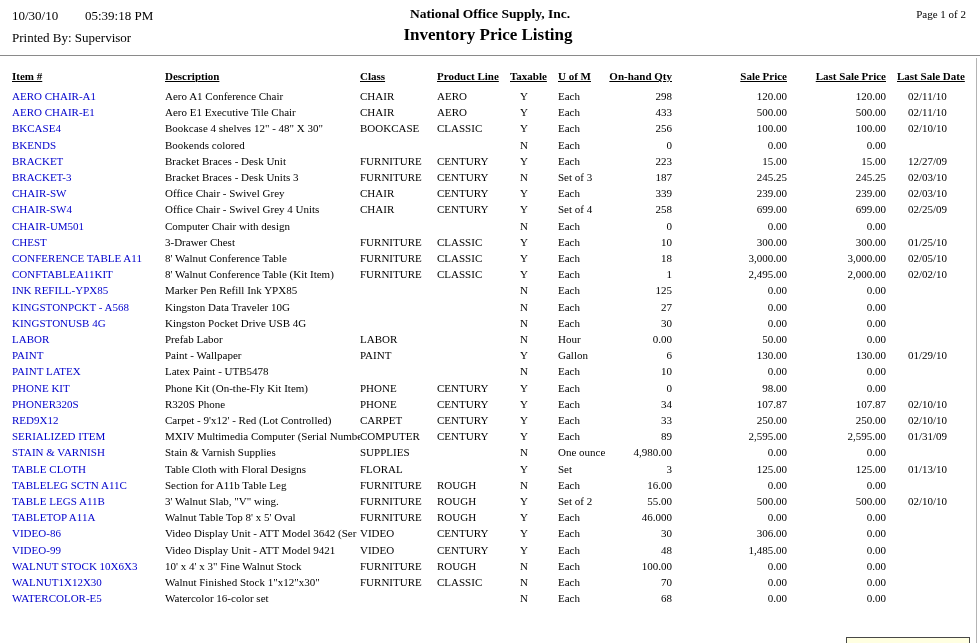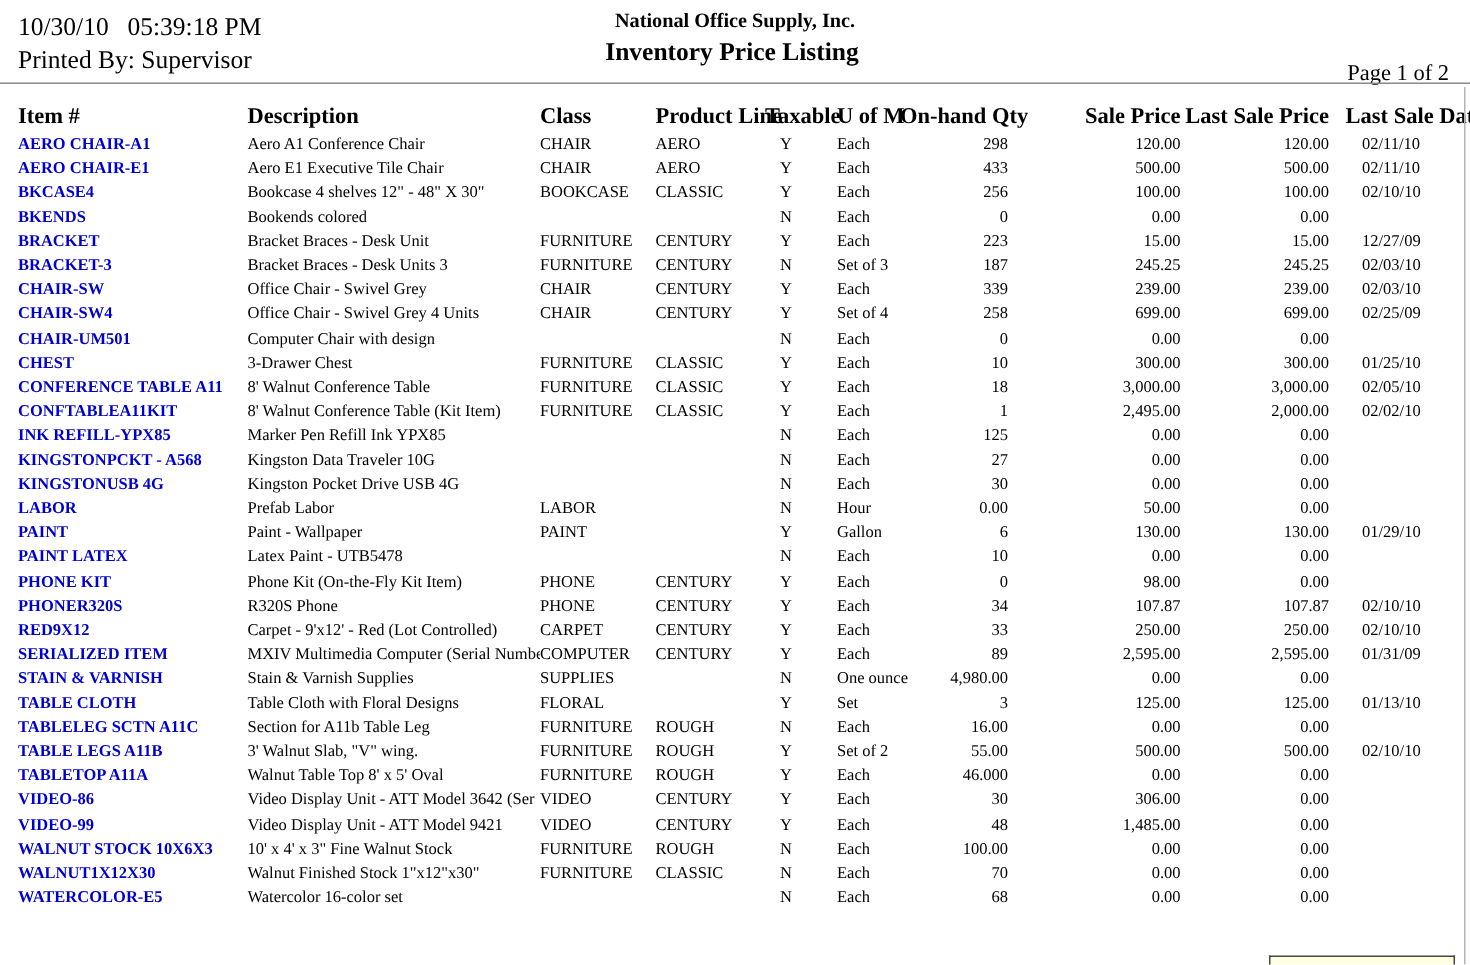--- a/index.html
+++ b/index.html
@@ -2,41 +2,41 @@
 <html><head>
 <meta charset="utf-8">
 <style>
   html,body{margin:0;padding:0;}
   body{
     width:980px;height:643px;background:#ffffff;color:#000;
     font-family:"Liberation Serif","DejaVu Serif",serif;
     position:relative;overflow:hidden;
   }
   .abs{position:absolute;white-space:nowrap;}
-  .small{font-size:17px;}
+  .small{font-size:13px;}
   .company{left:0;top:6px;width:980px;text-align:center;font-weight:bold;font-size:13.5px;}
   .title{left:0;top:25px;width:976px;text-align:center;font-weight:bold;font-size:17px;}
-  .page-num{right:14px;top:8px;font-size:15px;margin-top:33px;}
+  .page-num{right:14px;top:8px;font-size:11px;}
   .rule{position:absolute;left:0;top:55px;width:980px;height:0;border:none;border-top:1.5px solid #8a8a8a;margin:0;}
   .vline{position:absolute;left:976px;top:58px;width:1px;height:585px;background:#b4b4b4;}
   table.rpt{
     position:absolute;left:12px;top:70px;width:956px;
     table-layout:fixed;border-collapse:collapse;font-size:11px;
   }
   th{
     font-weight:bold;text-align:left;padding:0;height:18px;
-    vertical-align:top;white-space:nowrap;overflow:visible;
-    font-size:15px;
+    text-decoration:underline;vertical-align:top;white-space:nowrap;overflow:visible;
+    font-size:11px;
   }
   th.r{text-align:right;}
   td{
     padding:0;height:16.2px;line-height:16.2px;vertical-align:middle;
     white-space:nowrap;overflow:visible;font-size:11px;
   }
-  td.c-item{color:#0000CC;font-weight:bold;cursor:pointer;}
+  td.c-item{color:#0000CC;font-weight:normal;cursor:pointer;}
   td.c-desc{overflow:hidden;}
   td.c-num{text-align:right;}
   td.c-tax{padding-left:10px;}
   td.c-date{padding-left:22px;}
   .tip-stub{
     position:absolute;left:846px;top:637px;width:122px;height:6px;
     background:#ffffe1;border:1px solid #474747;border-bottom:none;
   }
 </style>
 </head>

